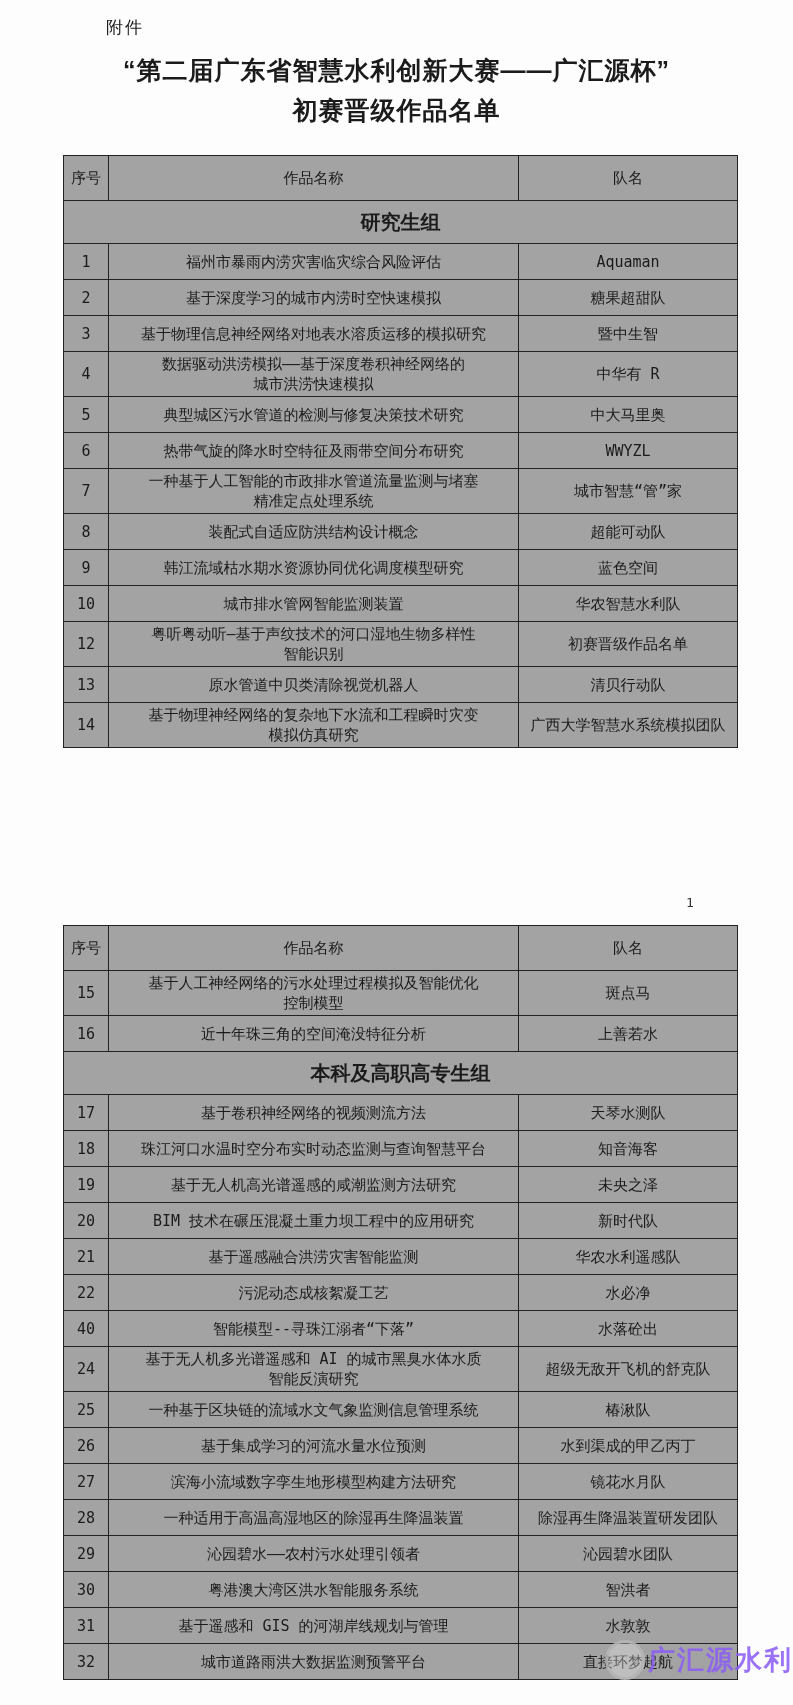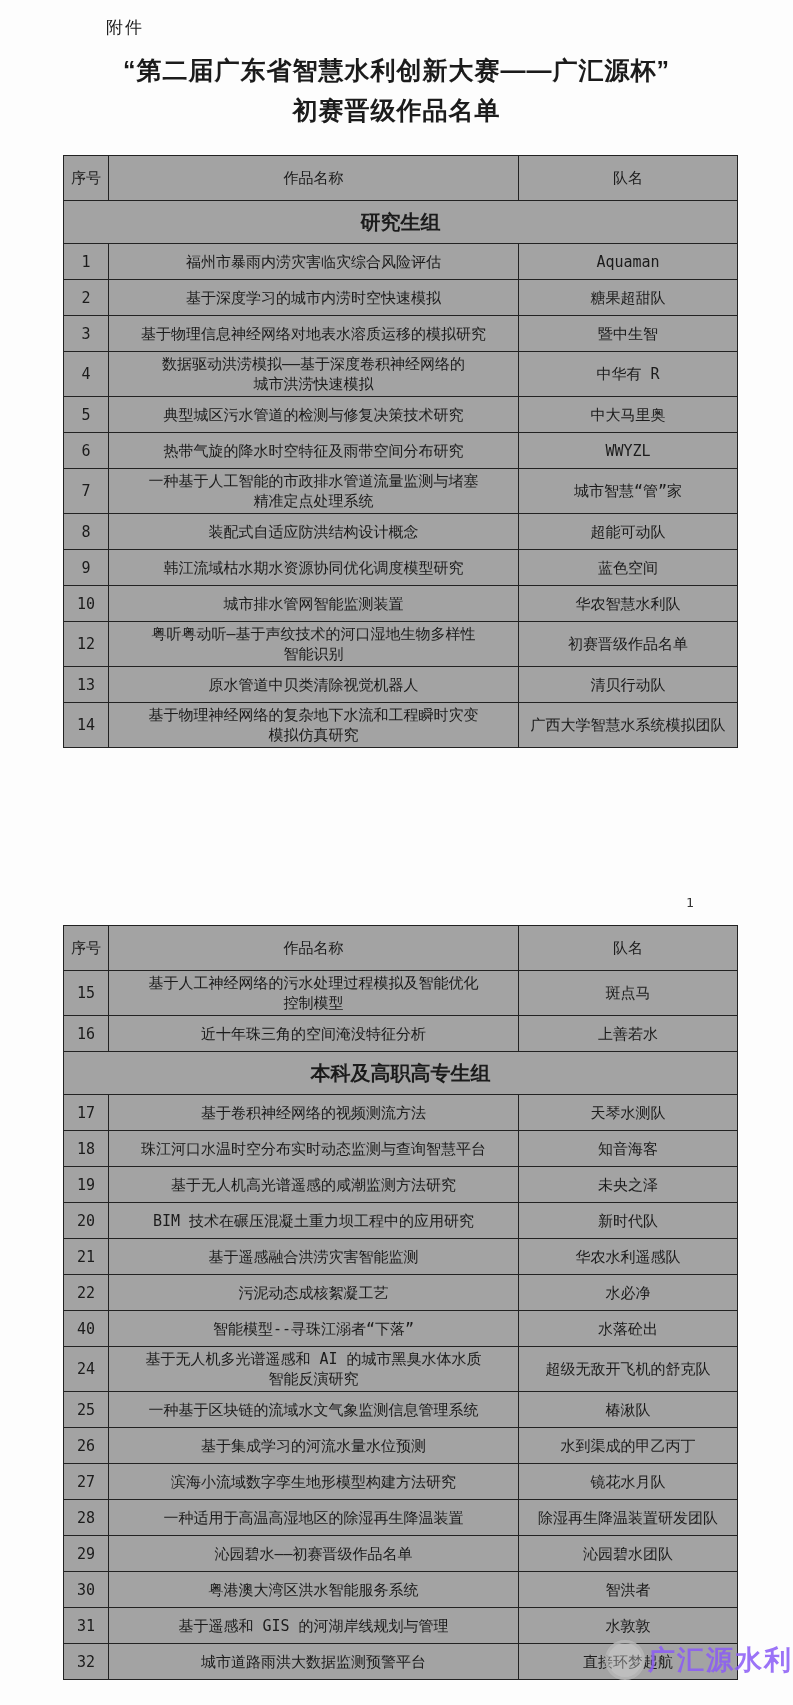--- a/index.html
+++ b/index.html
@@ -244,21 +244,21 @@
         <td class="c-work">滨海小流域数字孪生地形模型构建方法研究</td>
         <td class="c-team">镜花水月队</td>
       </tr>
       <tr>
         <td class="c-no">28</td>
         <td class="c-work">一种适用于高温高湿地区的除湿再生降温装置</td>
         <td class="c-team">除湿再生降温装置研发团队</td>
       </tr>
       <tr>
         <td class="c-no">29</td>
-        <td class="c-work">沁园碧水——初赛晋级作品名单</td>
+        <td class="c-work">沁园碧水——农村污水处理引领者</td>
         <td class="c-team">沁园碧水团队</td>
       </tr>
       <tr>
         <td class="c-no">30</td>
         <td class="c-work">粤港澳大湾区洪水智能服务系统</td>
         <td class="c-team">智洪者</td>
       </tr>
       <tr>
         <td class="c-no">31</td>
         <td class="c-work">基于遥感和 GIS 的河湖岸线规划与管理</td>

